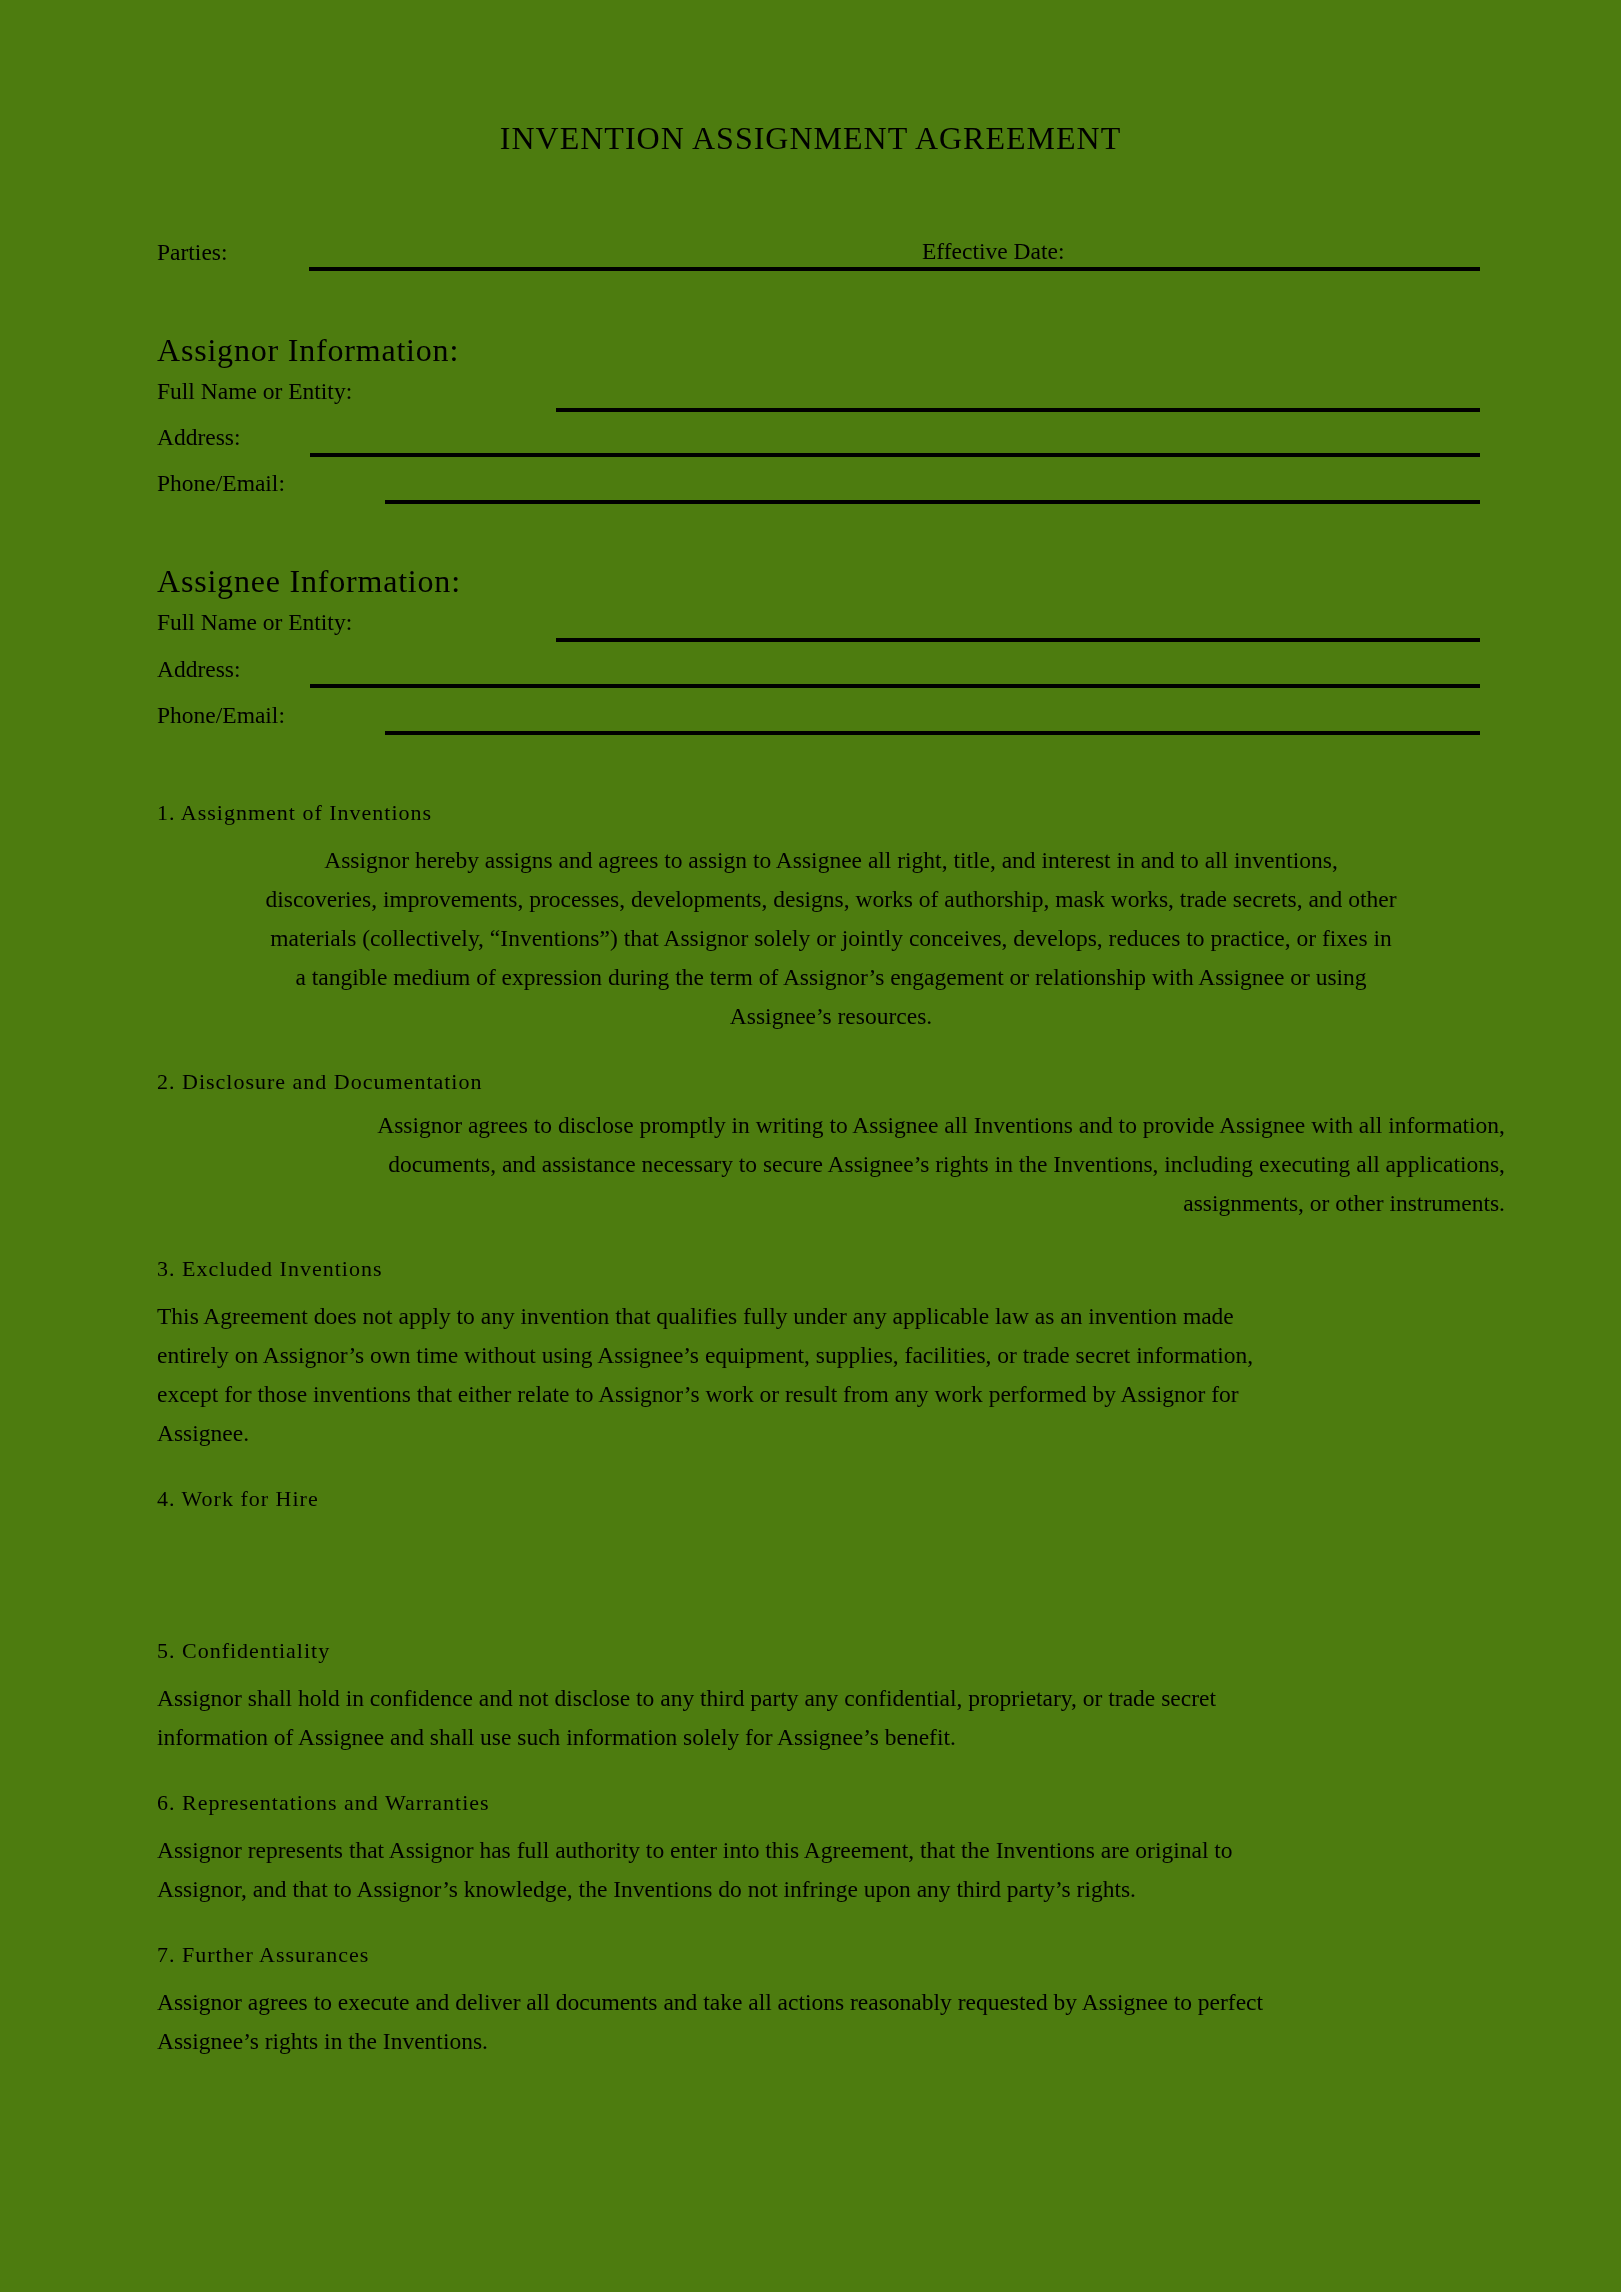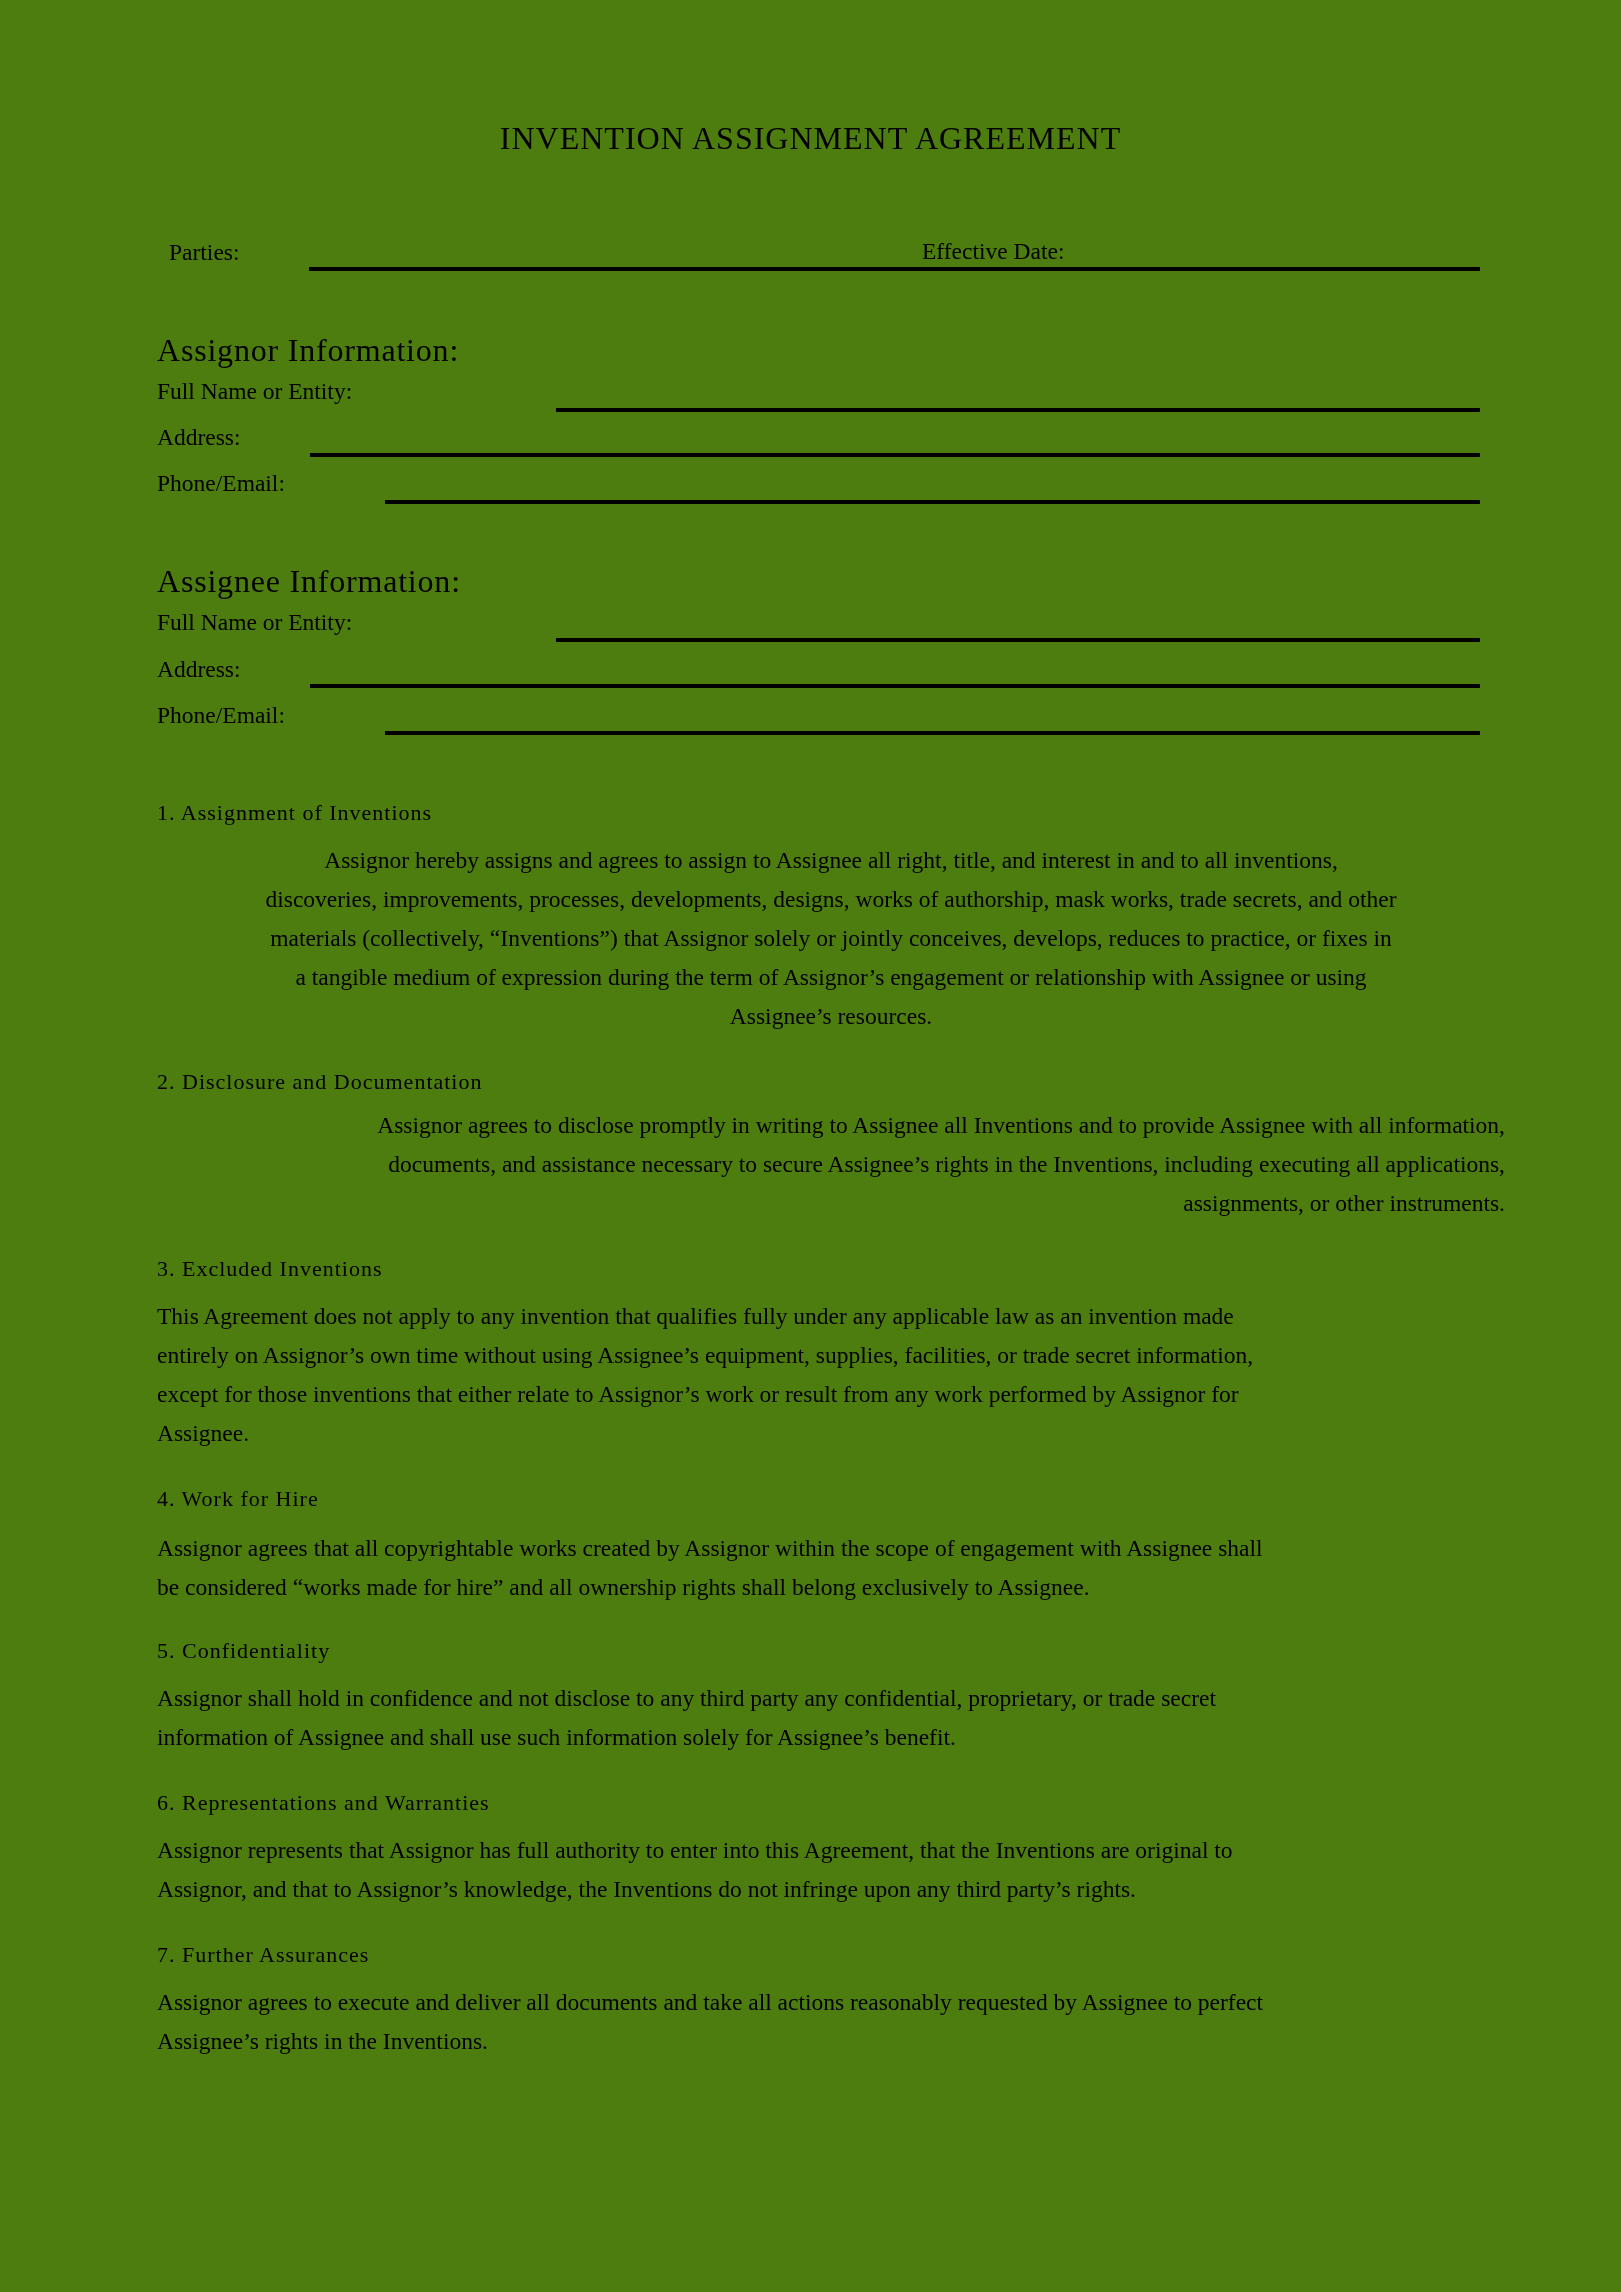--- a/index.html
+++ b/index.html
@@ -75,21 +75,21 @@
   .h-6 { top: 1790px; } .b-6 { top: 1831px; }
   .h-7 { top: 1942px; } .b-7 { top: 1983px; }
 </style>
 </head>
 <body>
 
 <div class="page">
 
   <div class="doc-title">INVENTION ASSIGNMENT AGREEMENT</div>
 
-  <div class="label" style="left:169px; top:239px;text-align:right;">Parties:</div>
+  <div class="label" style="left:157px; top:239px;text-align:right;">Parties:</div>
   <div class="fill-line line-parties"></div>
   <div class="label" style="left:922px; top:238px;">Effective Date:</div>
 
   <div class="info-heading" style="left:157px; top:332px;">Assignor Information:</div>
 
   <div class="label" style="left:157px; top:378px;">Full Name or Entity:</div>
   <div class="fill-line line-fullname-1"></div>
 
   <div class="label" style="left:157px; top:424px;">Address:</div>
   <div class="fill-line line-address-1"></div>
@@ -120,22 +120,20 @@
 documents, and assistance necessary to secure Assignee’s rights in the Inventions, including executing all applications,
 assignments, or other instruments.</div>
 
   <div class="section-heading h-3">3. Excluded Inventions</div>
   <div class="section-body b-3">This Agreement does not apply to any invention that qualifies fully under any applicable law as an invention made
 entirely on Assignor’s own time without using Assignee’s equipment, supplies, facilities, or trade secret information,
 except for those inventions that either relate to Assignor’s work or result from any work performed by Assignor for
 Assignee.</div>
 
   <div class="section-heading h-4">4. Work for Hire</div>
-  <div class="section-body b-4">Assignor agrees that all copyrightable works created by Assignor within the scope of engagement with Assignee shall
-be considered “works made for hire” and all ownership rights shall belong exclusively to Assignee.</div>
 
   <div class="section-heading h-5">5. Confidentiality</div>
   <div class="section-body b-5">Assignor shall hold in confidence and not disclose to any third party any confidential, proprietary, or trade secret
 information of Assignee and shall use such information solely for Assignee’s benefit.</div>
 
   <div class="section-heading h-6">6. Representations and Warranties</div>
   <div class="section-body b-6">Assignor represents that Assignor has full authority to enter into this Agreement, that the Inventions are original to
 Assignor, and that to Assignor’s knowledge, the Inventions do not infringe upon any third party’s rights.</div>
 
   <div class="section-heading h-7">7. Further Assurances</div>

